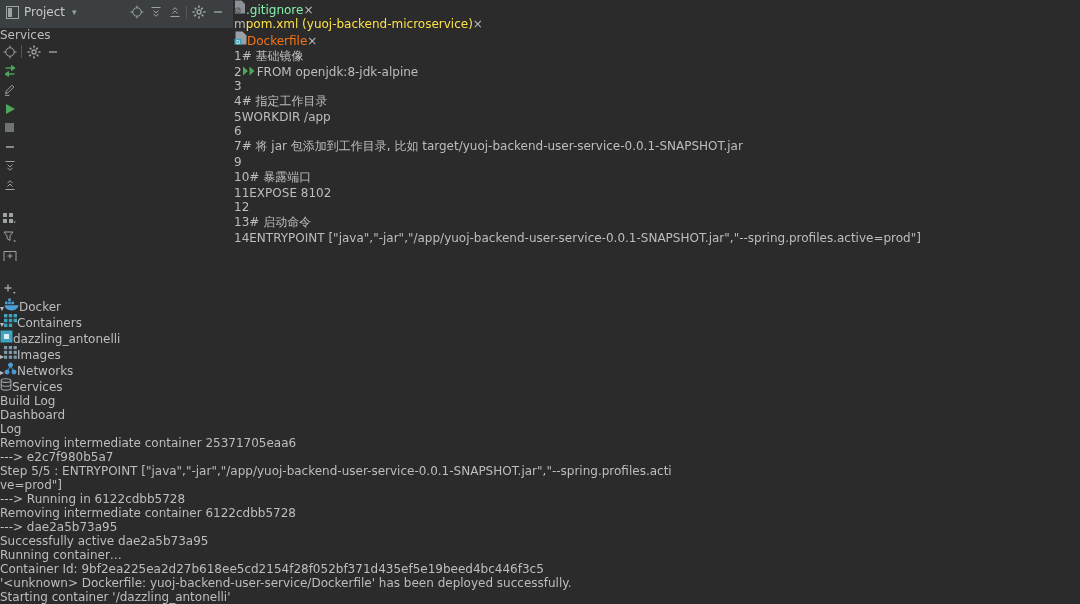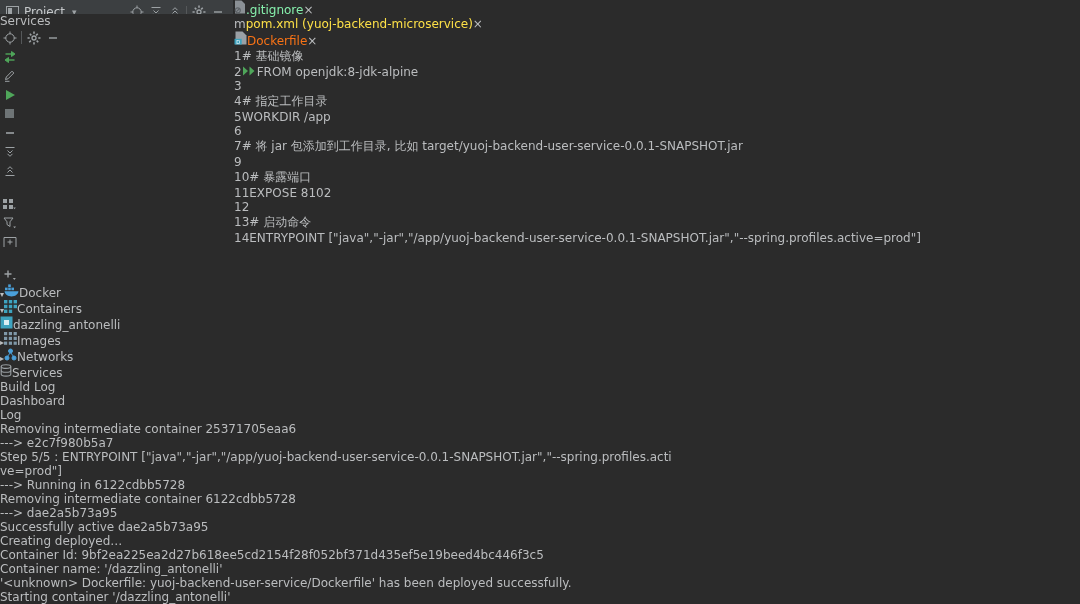--- a/index.html
+++ b/index.html
@@ -392,22 +392,21 @@
         <div class="console" id="console">
             <div class="cline cl-default">Removing intermediate container 25371705eaa6</div>
             <div class="cline cl-default"> ---&gt; e2c7f980b5a7</div>
             <div class="cline cl-default">Step 5/5 : ENTRYPOINT ["java","-jar","/app/yuoj-backend-user-service-0.0.1-SNAPSHOT.jar","--spring.profiles.acti</div>
             <div class="cline cl-default">ve=prod"]</div>
             <div class="cline cl-default"> ---&gt; Running in 6122cdbb5728</div>
             <div class="cline cl-default">Removing intermediate container 6122cdbb5728</div>
             <div class="cline cl-default"> ---&gt; dae2a5b73a95</div>
             <div class="cline cl-default"></div>
             <div class="cline cl-default">Successfully active dae2a5b73a95</div>
-            <div class="cline cl-info">Creating deployed…</div>
+            <div class="cline cl-info">Running container…</div>
             <div class="cline cl-info">Container Id: 9bf2ea225ea2d27b618ee5cd2154f28f052bf371d435ef5e19beed4bc446f3c5</div>
-            <div class="cline cl-info">Container name: '/dazzling_antonelli'</div>
             <div class="cline cl-success">'&lt;unknown&gt; Dockerfile: yuoj-backend-user-service/Dockerfile' has been deployed successfully.</div>
             <div class="cline cl-info">Starting container '/dazzling_antonelli'</div>
           </div>
       </div>
     </div>
   </div>
 </div>
 
 </body></html>

